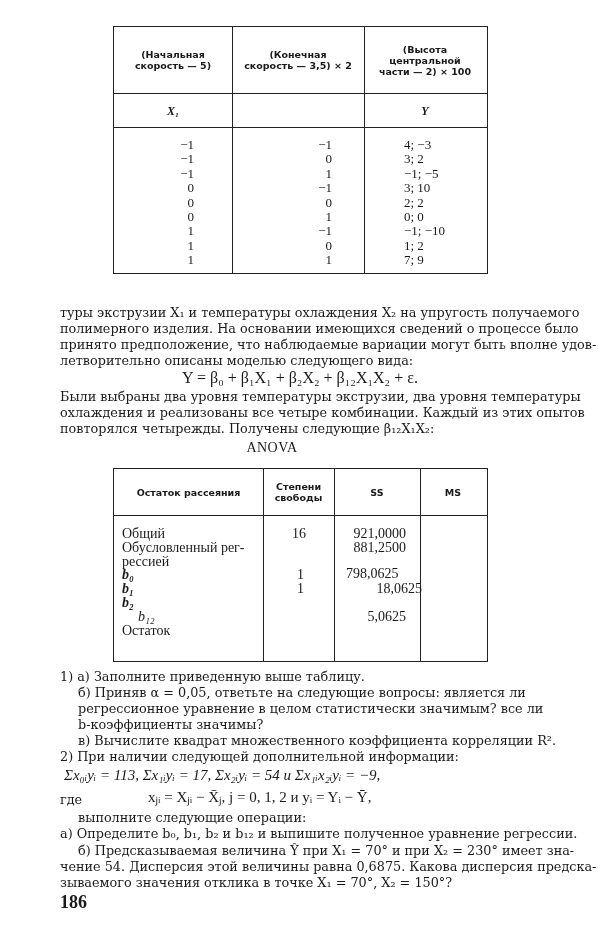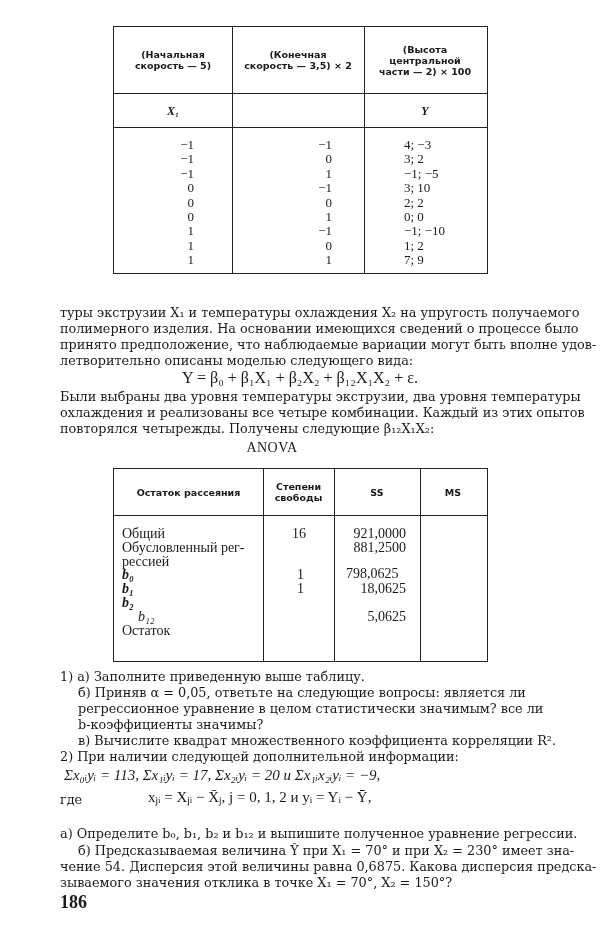--- a/index.html
+++ b/index.html
@@ -140,34 +140,35 @@
       <div class="r" style="left:24px;top:82.8px;font-style:italic;font-weight:normal">b₁₂</div>
       <div class="r" style="left:8px;top:96.6px">Остаток</div>
 
       <div class="r" style="left:178px;top:0px">16</div>
       <div class="r" style="left:183px;top:41.4px">1</div>
       <div class="r" style="left:183px;top:55.2px">1</div>
 
       <div class="r" style="left:232px;top:0px;width:60px;text-align:right">921,0000</div>
       <div class="r" style="left:232px;top:13.8px;width:60px;text-align:right">881,2500</div>
       <div class="r" style="left:232px;top:40px;width:60px;">798,0625</div>
-      <div class="r" style="left:232px;top:55.2px;width:60px;text-align:right">18,0625</div>
+      <div class="r" style="left:248px;top:55.2px;width:60px;text-align:right">18,0625</div>
       <div class="r" style="left:232px;top:82.8px;width:60px;text-align:right">5,0625</div>
     </div>
   </div>
 
   <div class="q" style="left:60px;top:669px">1) а) Заполните приведенную выше таблицу.</div>
   <div class="q" style="left:78px;top:685px">б) Приняв α = 0,05, ответьте на следующие вопросы: является ли</div>
   <div class="q" style="left:78px;top:701px">регрессионное уравнение в целом статистически значимым? все ли</div>
   <div class="q" style="left:78px;top:717px">b-коэффициенты значимы?</div>
   <div class="q" style="left:78px;top:733px">в) Вычислите квадрат множественного коэффициента корреляции R².</div>
   <div class="q" style="left:60px;top:749px">2) При наличии следующей дополнительной информации:</div>
 
-  <div class="q math" style="left:64px;top:767px;font-style:italic">Σx₀ᵢyᵢ = 113,      Σx₁ᵢyᵢ = 17,      Σx₂ᵢyᵢ = 20  и  Σx₁ᵢx₂ᵢyᵢ = −9,</div>
+  <div class="q math" style="left:64px;top:767px;font-style:italic">Σx₀ᵢyᵢ = 113,      Σx₁ᵢyᵢ = 17,      Σx₂ᵢyᵢ = 54  и  Σx₁ᵢx₂ᵢyᵢ = −9,</div>
   <div class="q" style="left:60px;top:792px">где</div>
   <div class="q math" style="left:148px;top:789px;">xⱼᵢ = Xⱼᵢ − X̄ⱼ, j = 0, 1, 2  и  yᵢ = Yᵢ − Ȳ,</div>
+  <div class="q" style="left:78px;top:810px">выполните следующие операции:</div>
   <div class="q" style="left:60px;top:826px">а) Определите b₀, b₁, b₂ и b₁₂ и выпишите полученное уравнение регрессии.</div>
   <div class="q" style="left:78px;top:843px">б) Предсказываемая величина Ŷ при X₁ = 70° и при X₂ = 230° имеет зна-</div>
   <div class="q" style="left:60px;top:859px">чение 54. Дисперсия этой величины равна 0,6875. Какова дисперсия предска-</div>
   <div class="q" style="left:60px;top:875px">зываемого значения отклика в точке X₁ = 70°, X₂ = 150°?</div>
 
   <div class="pagenum">186</div>
 </div>
 
 </body></html>

